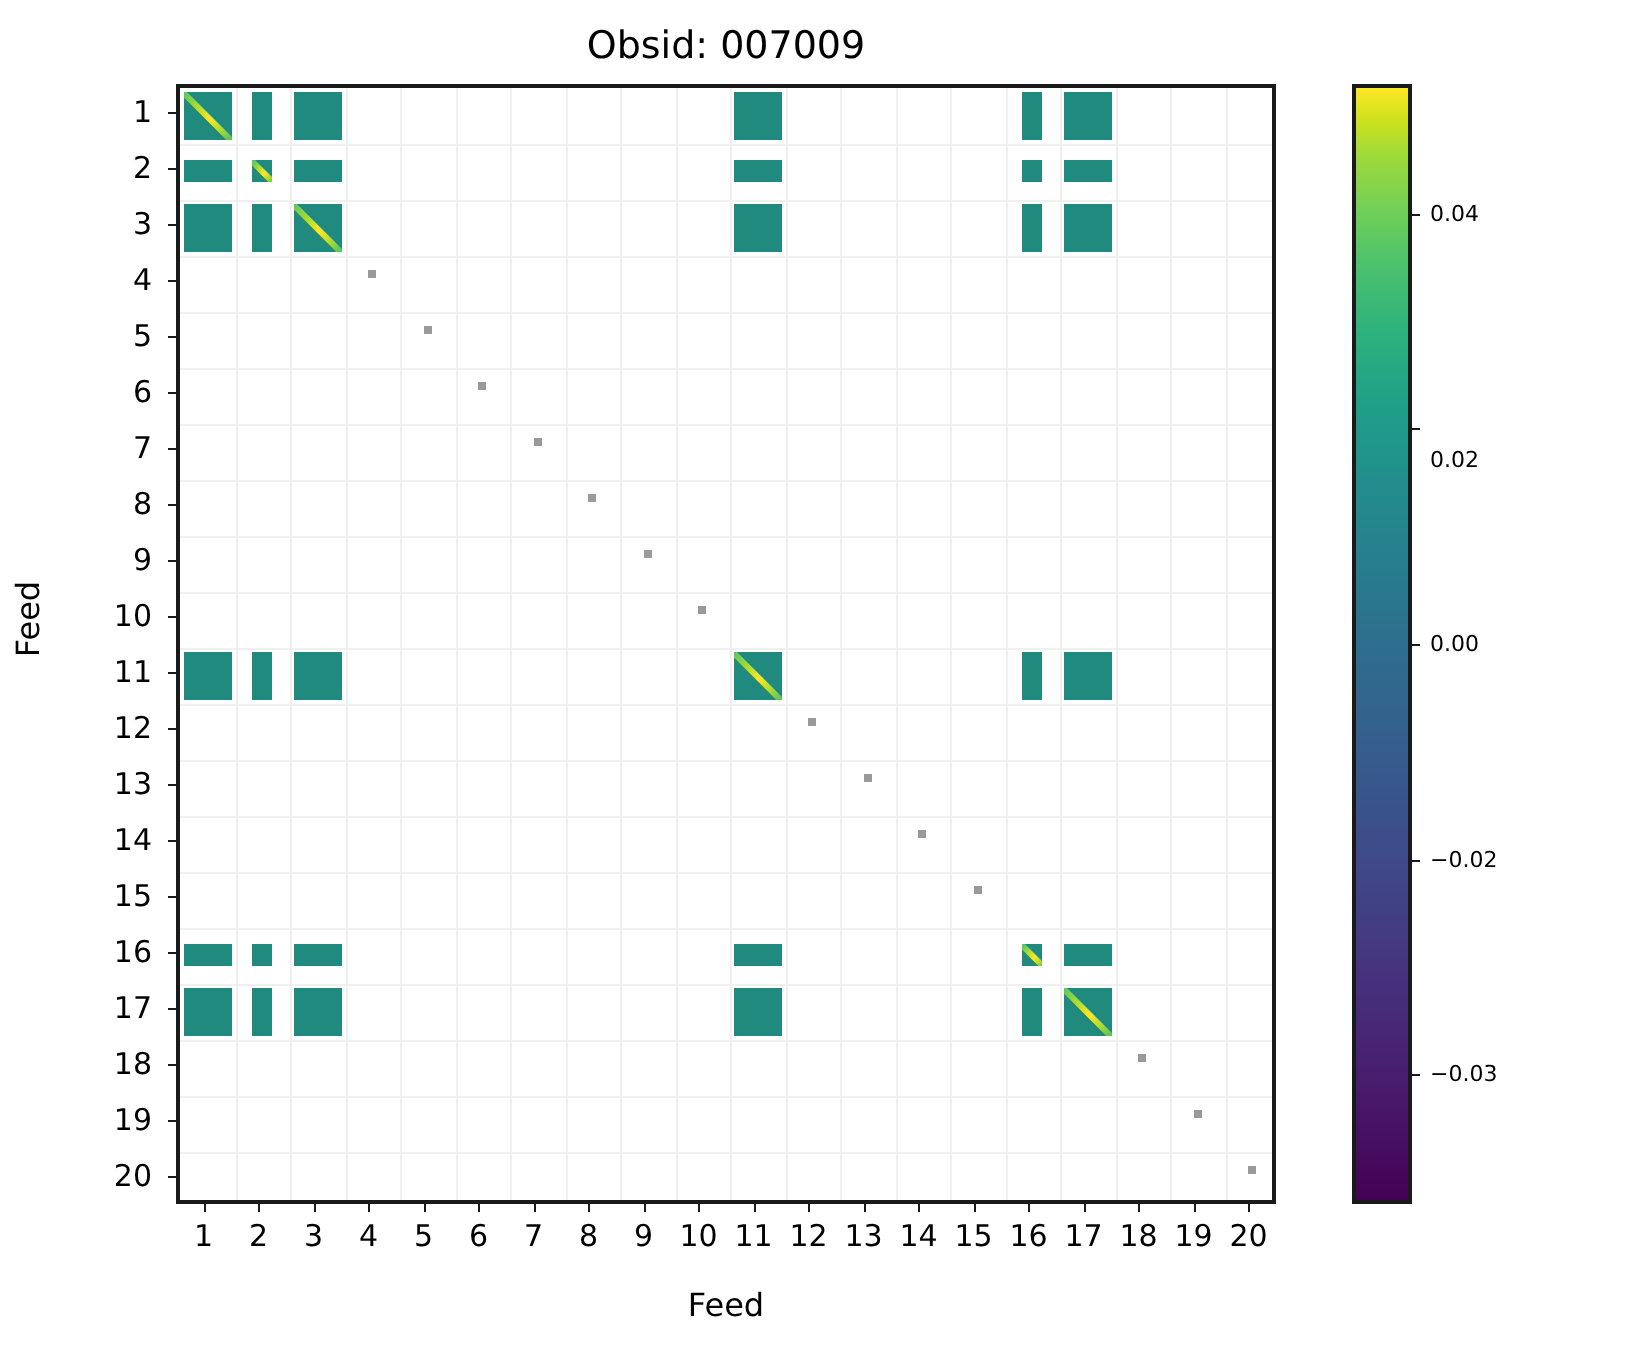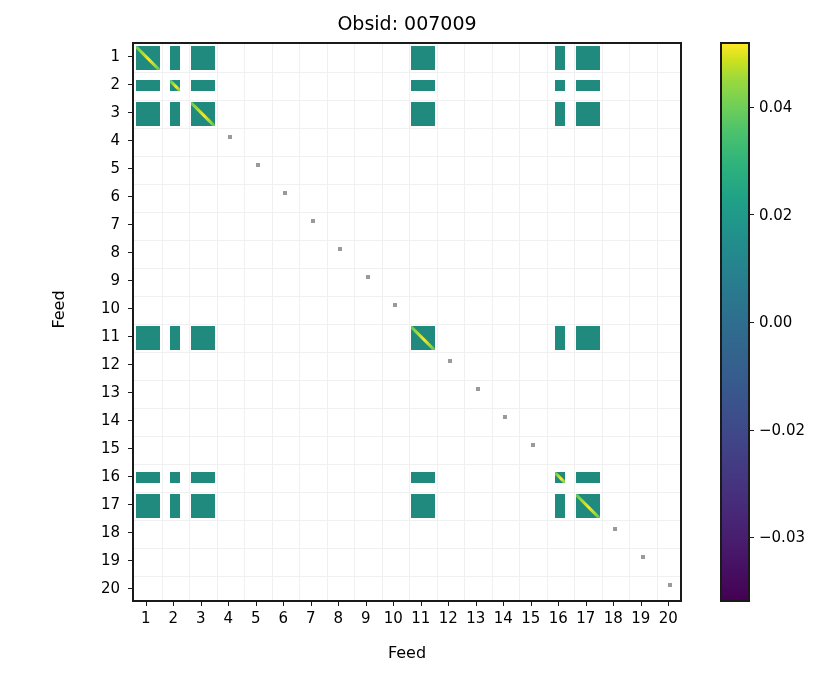--- a/index.html
+++ b/index.html
@@ -13,21 +13,20 @@
     font-family: "DejaVu Sans", "Liberation Sans", sans-serif;
     position: relative;
     overflow: hidden;
   }
 
   #figure {
     position: absolute;
     left: 0; top: 0;
     width: 692px;
     height: 678px;
-    margin-left: 44px;
   }
 
   
   #chart-title {
     position: absolute;
     left: 88px;
     top: 12px;
     width: 550px;
     text-align: center;
     font-size: 19px;
@@ -165,21 +164,21 @@
       #fde725 100%);
   }
   .cb-tick-mark {
     position: absolute;
     width: 4px;
     height: 1px;
     background: #1a1a1a;
   }
   .cb-tick-label {
     position: absolute;
-    font-size: 15px;
+    font-size: 11px;
     color: #000000;
     white-space: nowrap;
     transform: translateY(-50%);
   }
 </style>
 </head>
 <body>
 
 <div id="figure">
 
@@ -372,21 +371,21 @@
     </div>
 
   <div id="xlabel">Feed</div>
   <div id="ylabel">Feed</div>
 
   <div id="colorbar"></div>
   <div id="colorbar-ticks">
       <div class="cb-tick-mark" style="left: 706px; top: 106.615px;"></div>
       <div class="cb-tick-label" style="left: 715px; top: 106.615px;">0.04</div>
       <div class="cb-tick-mark" style="left: 706px; top: 214.308px;"></div>
-      <div class="cb-tick-label" style="left: 715px; top: 215px;">0.02</div>
+      <div class="cb-tick-label" style="left: 715px; top: 230px;">0.02</div>
       <div class="cb-tick-mark" style="left: 706px; top: 322px;"></div>
       <div class="cb-tick-label" style="left: 715px; top: 322px;">0.00</div>
       <div class="cb-tick-mark" style="left: 706px; top: 429.692px;"></div>
       <div class="cb-tick-label" style="left: 715px; top: 429.692px;">−0.02</div>
       <div class="cb-tick-mark" style="left: 706px; top: 537.385px;"></div>
       <div class="cb-tick-label" style="left: 715px; top: 537.385px;">−0.03</div>
     </div>
 
 </div>
 

